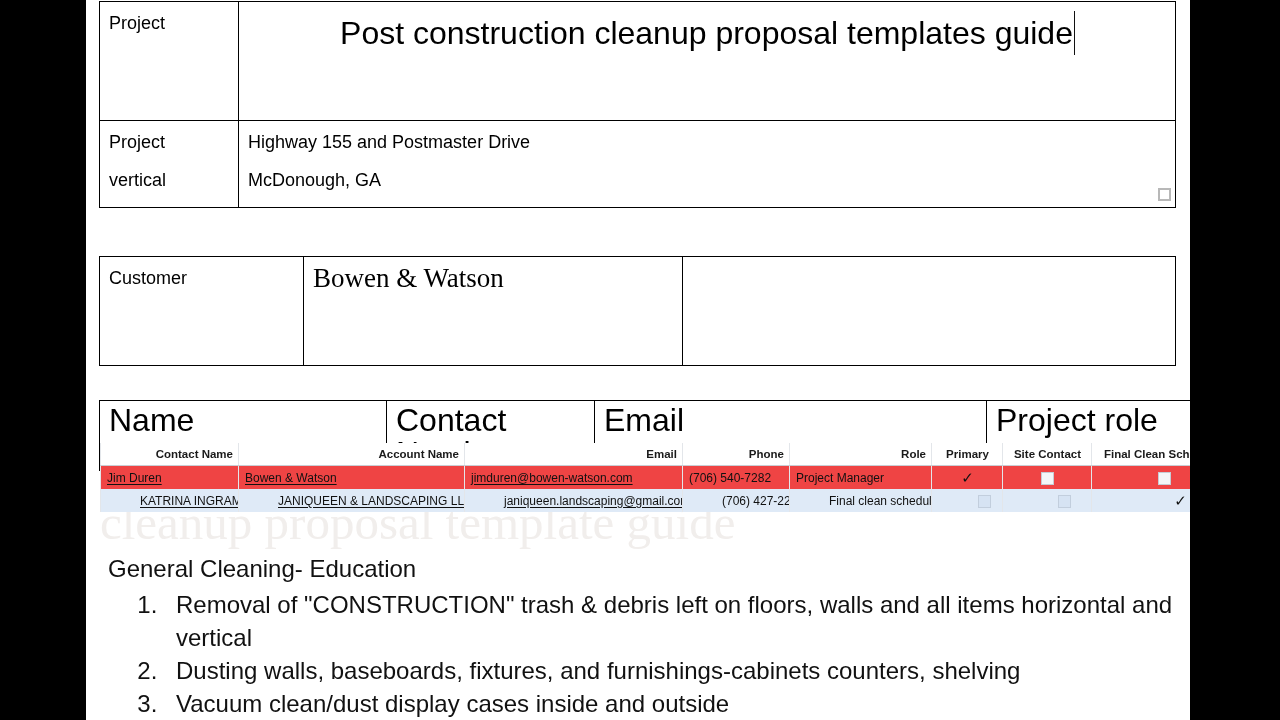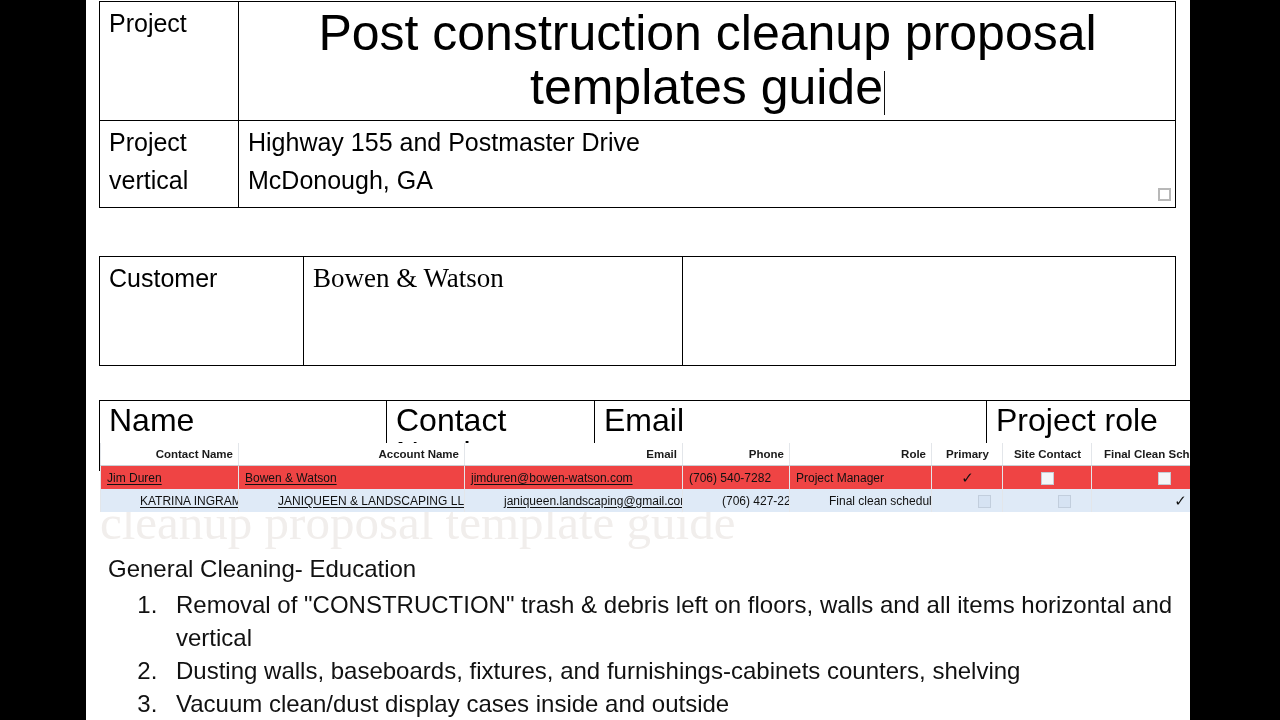--- a/index.html
+++ b/index.html
@@ -71,36 +71,36 @@
     position: absolute;
     border-collapse: collapse;
     table-layout: fixed;
     background: transparent;
   }
   .doc-table td {
     border: 1.6px solid #000000;
     vertical-align: top;
     padding: 2px 8px 2px 9px;
     font-family: "Liberation Sans", sans-serif;
-    font-size: 25px;
+    font-size: 18px;
     line-height: 38px;
     color: #000000;
     background: #ffffff;
   }
 
   
   #project-table {
     left: 13px;
     top: 1px;
     width: 1077px;
   }
   #project-table td.label-cell { width: 121px; }
   #project-table td.title-cell {
     text-align: center;
-    font-size: 50px;
+    font-size: 32px;
     line-height: 54px;
     padding-top: 4px;
     padding-bottom: 4px;
     font-weight: 400;
   }
   #project-table tr.project-row td { height: 110px; }
   #project-table tr.address-row td { height: 82px; }
   .caret {
     display: inline-block;
     width: 0;

